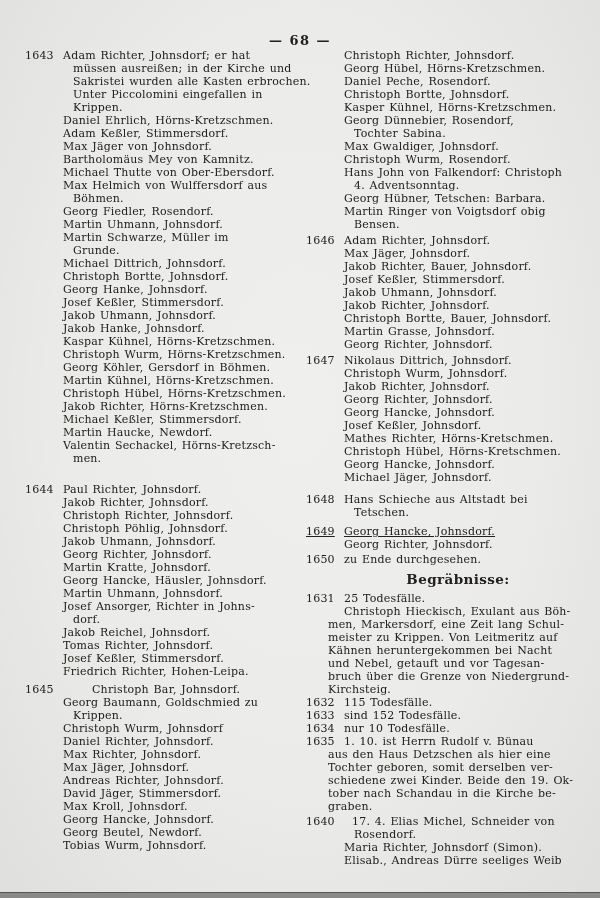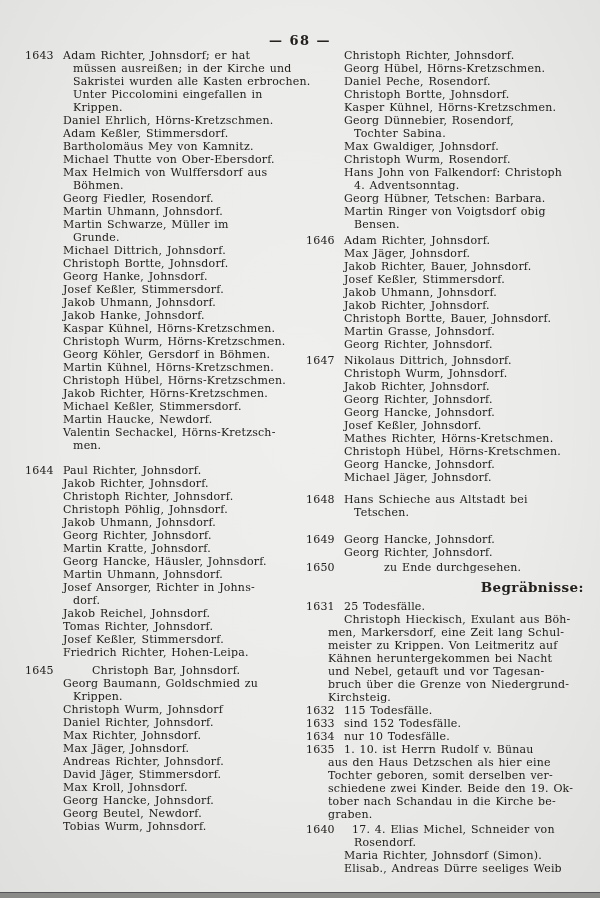--- a/index.html
+++ b/index.html
@@ -34,21 +34,21 @@
     letter-spacing:0.2px;word-spacing:1px;
   }
   .col-left{left:25px;width:273px;}
   .col-right{left:306px;width:278px;}
   .row{display:flex;align-items:baseline;}
   .num{flex:0 0 38px;white-space:nowrap;}
   .txt{white-space:nowrap;}
   .ind1{padding-left:10px;}
   .ind2{margin-left:-16px;}
   .heading-row{
-    text-align:right;font-weight:bold;
+    text-align:center;font-weight:bold;
     font-size:13.5px;line-height:15px;
     margin:6px 0 5px;padding-left:26px;
     letter-spacing:0.4px;
   }
   .scan-edge{
     position:absolute;left:0;bottom:0;width:100%;height:5px;
     background:var(--scan-edge);
     border-top:1px solid #55555a;
   }
 </style>
@@ -84,20 +84,24 @@
       <div class="row">
         <span class="num"></span>
         <span class="txt ind0">Daniel Ehrlich, Hörns-Kretzschmen.</span>
       </div>
       <div class="row">
         <span class="num"></span>
         <span class="txt ind0">Adam Keßler, Stimmersdorf.</span>
       </div>
       <div class="row">
         <span class="num"></span>
+        <span class="txt ind0">Max Jäger von Johnsdorf.</span>
+      </div>
+      <div class="row">
+        <span class="num"></span>
         <span class="txt ind0">Bartholomäus Mey von Kamnitz.</span>
       </div>
       <div class="row">
         <span class="num"></span>
         <span class="txt ind0">Michael Thutte von Ober-Ebersdorf.</span>
       </div>
       <div class="row">
         <span class="num"></span>
         <span class="txt ind0">Max Helmich von Wulffersdorf aus</span>
       </div>
@@ -178,21 +182,21 @@
         <span class="txt ind0">Martin Haucke, Newdorf.</span>
       </div>
       <div class="row">
         <span class="num"></span>
         <span class="txt ind0">Valentin Sechackel, Hörns-Kretzsch-</span>
       </div>
       <div class="row">
         <span class="num"></span>
         <span class="txt ind1">men.</span>
       </div>
-      <div class="row" style="margin-top: 12px;">
+      <div class="row" style="margin-top: 18px;">
         <span class="num">1644</span>
         <span class="txt ind0">Paul Richter, Johnsdorf.</span>
       </div>
       <div class="row">
         <span class="num"></span>
         <span class="txt ind0">Jakob Richter, Johnsdorf.</span>
       </div>
       <div class="row">
         <span class="num"></span>
         <span class="txt ind0">Christoph Richter, Johnsdorf.</span>
@@ -433,29 +437,29 @@
         <span class="txt ind0">Michael Jäger, Johnsdorf.</span>
       </div>
       <div class="row" style="margin-top: 9px;">
         <span class="num">1648</span>
         <span class="txt ind0">Hans Schieche aus Altstadt bei</span>
       </div>
       <div class="row">
         <span class="num"></span>
         <span class="txt ind1">Tetschen.</span>
       </div>
-      <div class="row" style="margin-top: 14px;">
+      <div class="row" style="margin-top: 6px; text-decoration: underline;">
         <span class="num">1649</span>
         <span class="txt ind0">Georg Hancke, Johnsdorf.</span>
       </div>
       <div class="row">
         <span class="num"></span>
         <span class="txt ind0">Georg Richter, Johnsdorf.</span>
       </div>
-      <div class="row" style="margin-top: 2px; gap: 40px;">
+      <div class="row" style="margin-top: 2px;">
         <span class="num">1650</span>
         <span class="txt ind0">zu Ende durchgesehen.</span>
       </div>
       <div class="heading-row">Begräbnisse:</div>
       <div class="row">
         <span class="num">1631</span>
         <span class="txt ind0">25 Todesfälle.</span>
       </div>
       <div class="row">
         <span class="num"></span>

